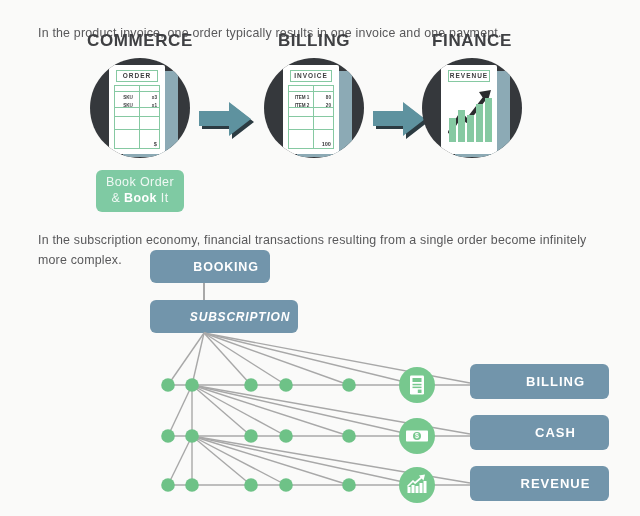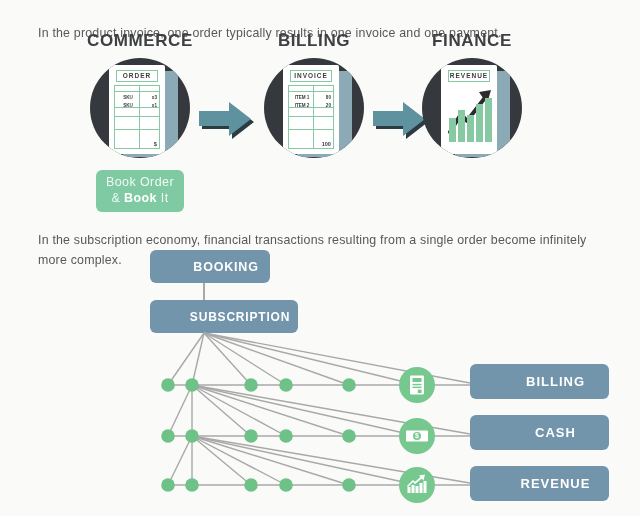--- a/index.html
+++ b/index.html
@@ -39,21 +39,21 @@
 
   .stage-btn{display:inline-block;margin-top:12px;padding:4px 10px 5px;border-radius:6px;
              background:var(--c-btn,#7fcaa3);color:#fff;font-size:12.5px;line-height:1.3;letter-spacing:.4px;}
   .stage-btn .lt{opacity:.88;}
   .stage-btn b{font-weight:bold;}
 
   
   .node-box{position:absolute;display:flex;align-items:center;justify-content:center;border-radius:6px;
             background:var(--c-box,#7295ab);color:#fff;font-weight:bold;font-size:12.5px;letter-spacing:.8px;padding-left:32px;}
   #box-booking{left:150px;top:250px;width:88px;height:33px;}
-  #box-subscription{left:150px;top:300px;width:116px;height:33px;font-size:12px;}
+  #box-subscription{left:150px;top:300px;width:116px;height:33px;font-size:12px;font-style:italic;}
   #connector{position:absolute;left:203px;top:283px;width:1.5px;height:17px;background:var(--c-line,#a8a8a8);}
   .end-box{left:470px;width:107px;height:35px;font-size:13px;letter-spacing:1px;}
   #end-box-0{top:364px;} #end-box-1{top:415px;} #end-box-2{top:466px;}
   #tree-svg{position:absolute;left:0;top:330px;}
 </style>
 </head>
 <body>
 
 <div class="page">
 

